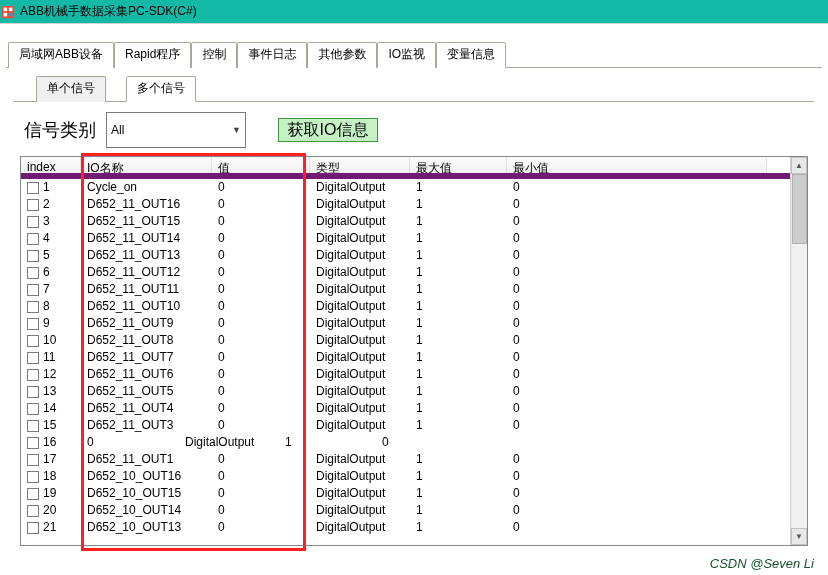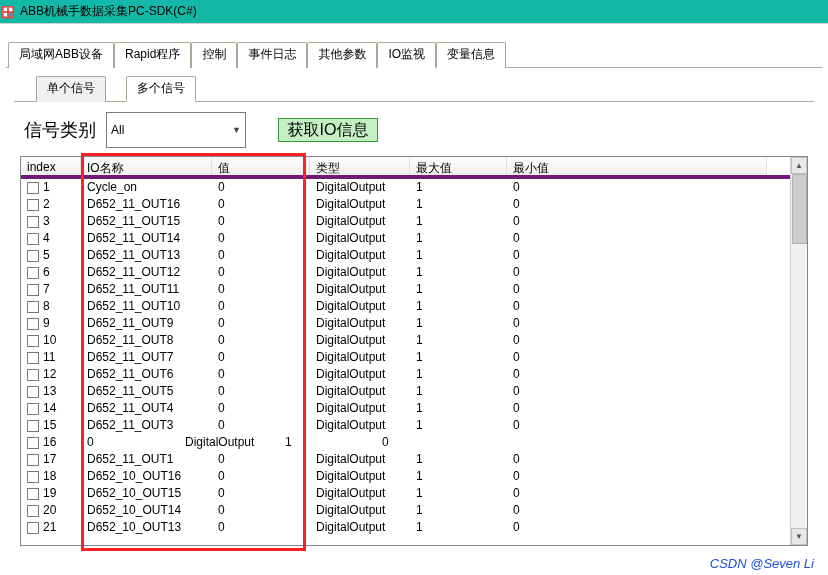--- a/index.html
+++ b/index.html
@@ -127,21 +127,21 @@
       width: 100%;
       height: 100%;
       overflow: hidden;
       position: relative;
       background: #fff;
     }
     .lv-header {
       display: flex;
       height: 22px;
       background: #fff;
-      border-bottom: 4px solid #701a75;
+      border-bottom: 6px solid #701a75;
       position: relative;
       z-index: 5;
     }
     .lv-header-cell {
       border-right: 1px solid #e0e0e0;
       padding: 3px 6px;
       font-size: 12px;
       background: linear-gradient(#fdfdfd,#f0f0f0);
       overflow: hidden;
       white-space: nowrap;
@@ -194,21 +194,21 @@
     }
     .sb-thumb {
       width:15px;height:70px;
       background:#cdcdcd;
       border:1px solid #b0b0b0;
       margin:0 auto;
     }
     .watermark {
       position:absolute;
       right:14px;bottom:4px;
-      color:#1d4ed8;
+      color:#14532d;
       font-style:italic;
       font-size:13px;
       font-family:"Segoe UI",sans-serif;
       z-index:30;
     }
   </style>
 </head>
 <body>
 
 <div class="titlebar">

